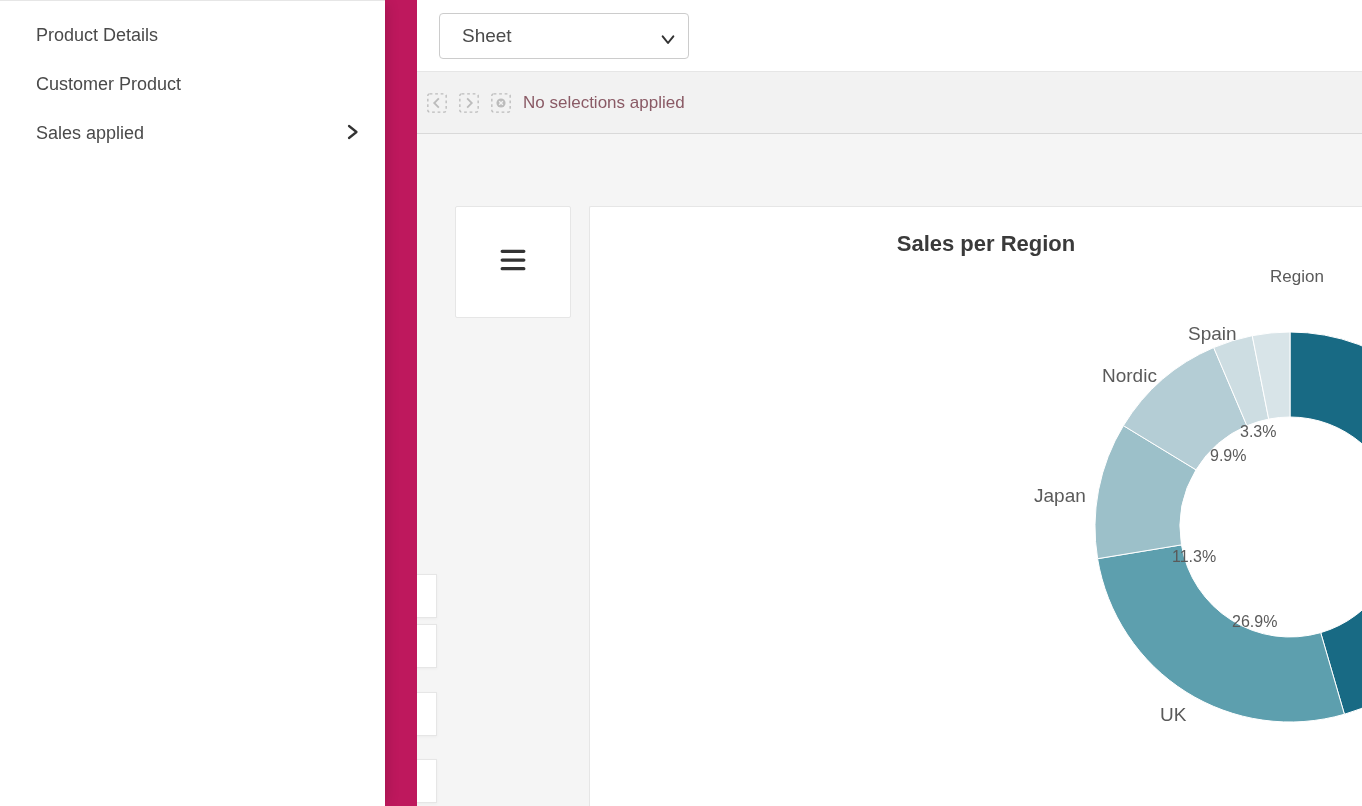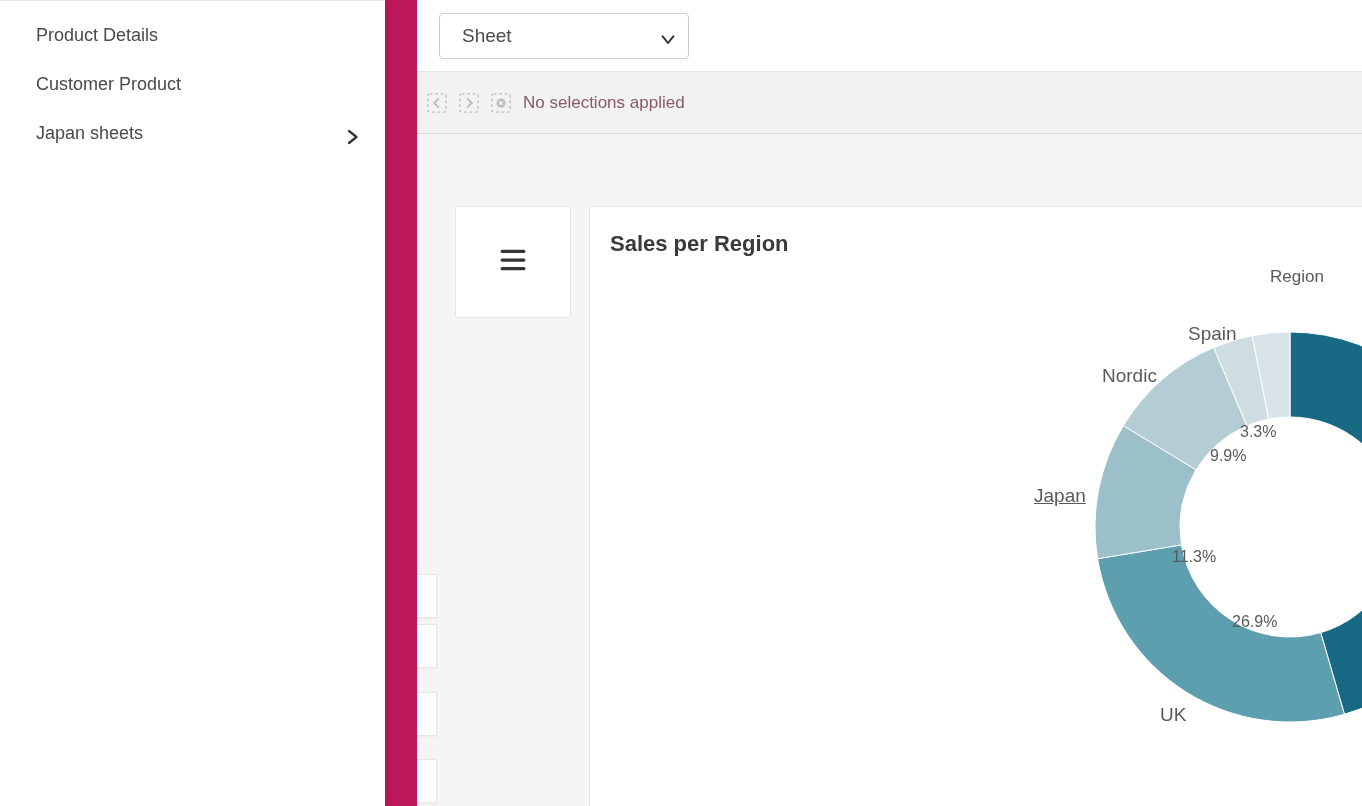--- a/index.html
+++ b/index.html
@@ -19,21 +19,20 @@
     left: 0; top: 0;
     width: 385px;
     height: 100%;
     background: #ffffff;
     border-top: 1px solid #e6e6e6;
     box-shadow: 6px 0 12px -4px rgba(0,0,0,0.15);
     z-index: 10;
   }
   .overlay-sidebar .menu-item {
     display: flex;
-    align-items: center;
     justify-content: space-between;
     padding: 14px 30px 14px 36px;
     font-size: 18px;
     color: #4a4a4a;
     cursor: pointer;
   }
   .overlay-sidebar .menu-item:first-child { padding-top: 24px; }
   .overlay-sidebar .chevron {
     width: 12px;
     height: 12px;
@@ -132,20 +131,21 @@
     border-bottom: none;
     border-radius: 2px 0 0 0;
     padding: 24px 0 0 0;
     overflow: hidden;
   }
   .chart-title {
     font-size: 22px;
     font-weight: 700;
     color: #3a3a3a;
     margin: 0 0 10px 20px;
+    text-align: center;
   }
   .chart-legend-title {
     position: absolute;
     top: 60px;
     left: 680px;
     font-size: 17px;
     color: #5a5a5a;
   }
   .donut-wrap {
     position: absolute;
@@ -174,21 +174,21 @@
 <div class="root">
 
   <div class="overlay-sidebar">
     <div class="menu-item">
       <span>Product Details</span>
     </div>
     <div class="menu-item">
       <span>Customer Product</span>
     </div>
     <div class="menu-item">
-      <span>Japan sheets</span>
+      <span>Sales applied</span>
       <span class="chevron">
         <svg viewBox="0 0 24 24" width="18" height="18">
             <path d="M8 4l10 8-10 8" fill="none" stroke="#333" stroke-width="3" stroke-linecap="round" stroke-linejoin="round"></path>
           </svg>
       </span>
     </div>
   </div>
 
   <div class="content-area">
 
@@ -250,21 +250,21 @@
               <path d="M 420 35 A 195 195 0 0 1 474.40326567764964 417.25726870700396 L 450.6890216643152 335.63230542446377 A 110 110 0 0 0 420 120 Z" fill="#186a84" stroke="#ffffff" stroke-width="1"></path>
               <path d="M 474.40326567764964 417.25726870700396 A 195 195 0 0 1 227.59624087946574 261.71424721300235 L 311.4645461371345 247.8900881714372 A 110 110 0 0 0 450.6890216643152 335.63230542446377 Z" fill="#5d9fae" stroke="#ffffff" stroke-width="1"></path>
               <path d="M 227.59624087946574 261.71424721300235 A 195 195 0 0 1 253.4159008186374 128.63561818896173 L 326.0294825130775 172.820092311722 A 110 110 0 0 0 311.4645461371345 247.8900881714372 Z" fill="#9cc0c9" stroke="#ffffff" stroke-width="1"></path>
               <path d="M 253.4159008186374 128.63561818896173 A 195 195 0 0 1 343.68213496674537 50.55478976365535 L 376.94889664790765 128.77449678975432 A 110 110 0 0 0 326.0294825130775 172.820092311722 Z" fill="#b4cdd5" stroke="#ffffff" stroke-width="1"></path>
               <path d="M 343.68213496674537 50.55478976365535 A 195 195 0 0 1 382.25785373008216 38.68734909854987 L 398.70955851440533 122.08004308123326 A 110 110 0 0 0 376.94889664790765 128.77449678975432 Z" fill="#cddde2" stroke="#ffffff" stroke-width="1"></path>
               <path d="M 382.25785373008216 38.68734909854987 A 195 195 0 0 1 419.99999999999994 35 L 420 120 A 110 110 0 0 0 398.70955851440533 122.08004308123326 Z" fill="#d8e4e8" stroke="#ffffff" stroke-width="1"></path>
             </svg>
 
           
           <div class="slice-label" style="left:290px;top:407px;">UK</div>
-          <div class="slice-label" style="left:164px;top:188px;text-align:right;text-decoration:underline;">Japan</div>
+          <div class="slice-label" style="left:164px;top:188px;text-align:right;">Japan</div>
           <div class="slice-label" style="left:232px;top:68px;text-align:center;">Nordic</div>
           <div class="slice-label" style="left:318px;top:26px;">Spain</div>
 
           <div class="pct-label" style="left:498px;top:214px;">45.5%</div>
           <div class="pct-label" style="left:362px;top:316px;">26.9%</div>
           <div class="pct-label" style="left:302px;top:210px;margin-top:41px;">11.3%</div>
           <div class="pct-label" style="left:340px;top:150px;">9.9%</div>
           <div class="pct-label" style="left:370px;top:126px;">3.3%</div>
         </div>
       </div>

